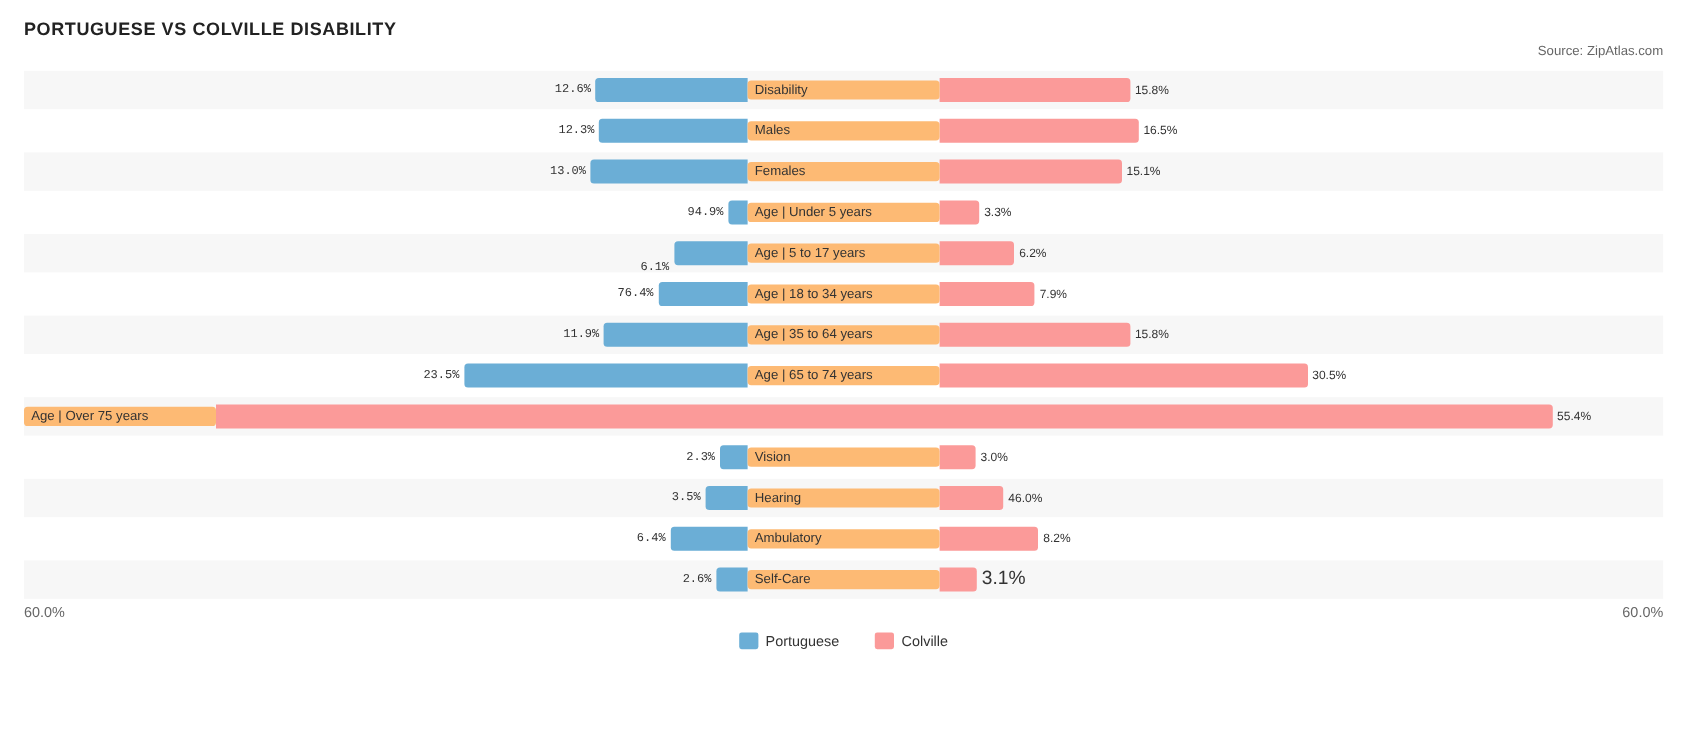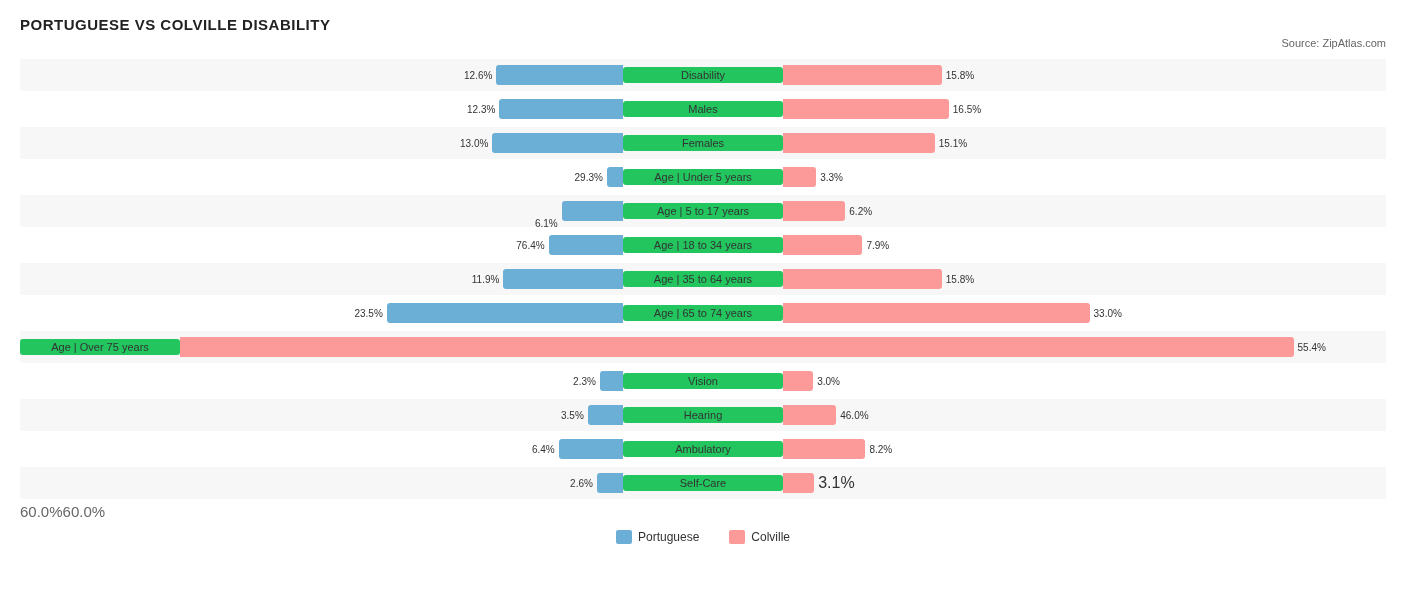--- a/index.html
+++ b/index.html
@@ -63,24 +63,23 @@
     .right-area {
       flex: 1;
       display: flex;
       justify-content: flex-start;
       align-items: center;
       height: 100%;
       position: relative;
     }
     .center-label {
       width: 160px;
-      text-align: center;
       font-size: 11px;
       color: #333;
-      background: #22c55e;
+      background: #fdba74;
       border-radius: 3px;
       padding: 2px 6px;
       z-index: 2;
       white-space: nowrap;
       flex-shrink: 0;
     }
     .bar-blue {
       height: 20px;
       background: #6baed6;
       border-radius: 3px 0 0 3px;
@@ -98,20 +97,21 @@
       left: 0;
       display: flex;
       align-items: center;
       justify-content: flex-end;
     }
     .bar-label-left {
       font-size: 10px;
       color: #333;
       position: absolute;
       white-space: nowrap;
+      font-family: Liberation Mono, monospace;
     }
     .bar-label-right {
       font-size: 10px;
       color: #333;
       position: absolute;
       white-space: nowrap;
     }
     .legend {
       display: flex;
       justify-content: center;
@@ -125,22 +125,22 @@
       align-items: center;
       gap: 6px;
     }
     .legend-color {
       width: 16px;
       height: 14px;
       border-radius: 2px;
     }
     .axis-labels {
       display: flex;
-      justify-content: flex-start;
-      font-size: 15px;
+      justify-content: space-between;
+      font-size: 12px;
       color: #666;
       margin-top: 4px;
       padding: 0 0;
     }
     
     
   </style>
 </head>
 <body>
 
@@ -193,21 +193,21 @@
           </div>
           <span class="bar-label-right" style="left:25.166666666666664%; padding-left:4px; font-size:10px; color:#333;">15.1%</span>
         </div>
       </div>
     </div>
       <div class="bar-row">
       <div class="bar-container">
         <div class="left-area">
           <div class="bar-blue" style="width:2.666666666666667%; right:0;">
           </div>
-          <span class="bar-label-left" style="right:2.666666666666667%; padding-right:4px; font-size:10px; color:#333;">29.3%</span>
+          <span class="bar-label-left" style="right:2.666666666666667%; padding-right:4px; font-size:10px; color:#333;">94.9%</span>
         </div>
         <div class="center-label">Age | Under 5 years</div>
         <div class="right-area">
           <div class="bar-pink" style="width:5.5%; left:0;">
           </div>
           <span class="bar-label-right" style="left:5.5%; padding-left:4px; font-size:10px; color:#333;">3.3%</span>
         </div>
       </div>
     </div>
       <div class="bar-row">
@@ -259,21 +259,21 @@
       <div class="bar-container">
         <div class="left-area">
           <div class="bar-blue" style="width:39.166666666666664%; right:0;">
           </div>
           <span class="bar-label-left" style="right:39.166666666666664%; padding-right:4px; font-size:10px; color:#333;">23.5%</span>
         </div>
         <div class="center-label">Age | 65 to 74 years</div>
         <div class="right-area">
           <div class="bar-pink" style="width:50.83333333333333%; left:0;">
           </div>
-          <span class="bar-label-right" style="left:50.83333333333333%; padding-left:4px; font-size:10px; color:#333;">33.0%</span>
+          <span class="bar-label-right" style="left:50.83333333333333%; padding-left:4px; font-size:10px; color:#333;">30.5%</span>
         </div>
       </div>
     </div>
       <div class="bar-row">
       <div class="bar-container">
         <div class="center-label">Age | Over 75 years</div>
         <div class="right-area">
           <div class="bar-pink" style="width:92.33333333333333%; left:0;">
           </div>
           <span class="bar-label-right" style="left:92.33333333333333%; padding-left:4px; font-size:10px; color:#333;">55.4%</span>

